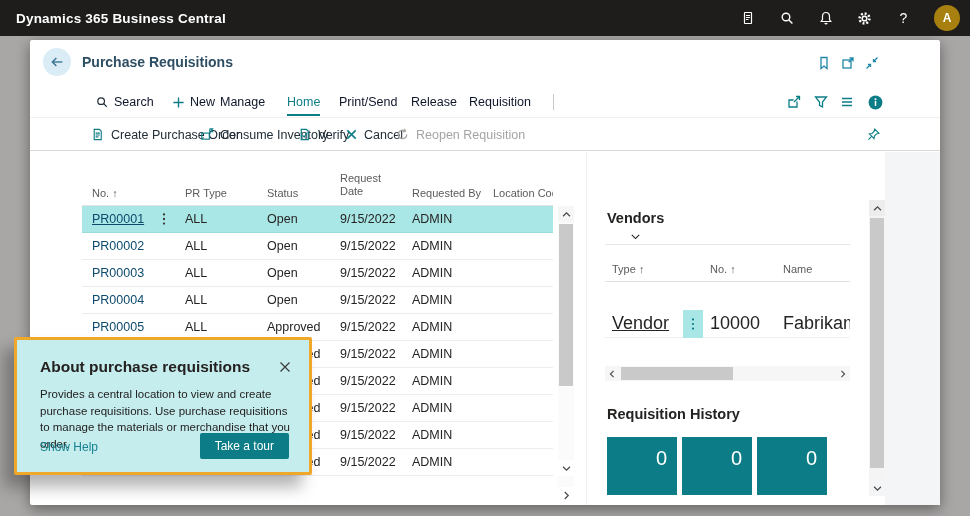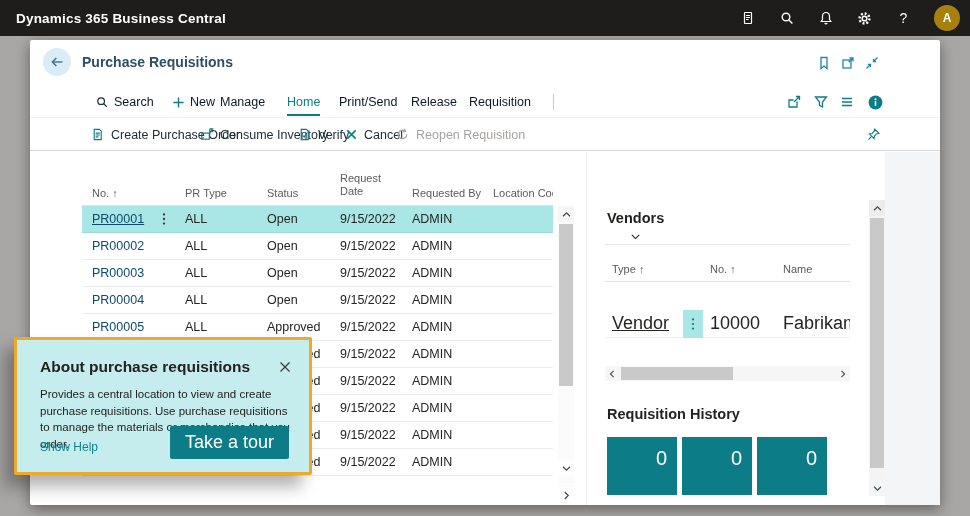--- a/index.html
+++ b/index.html
@@ -67,21 +67,21 @@
   .vendor-lnk { color:#252423; text-decoration:underline; cursor:pointer; }
   .tile { position:absolute; top:397px; width:70px; height:58px; background:#0c7d87; cursor:pointer; }
   .tile-val { position:absolute; top:10px; right:10px; color:#ffffff; font-size:20px; font-weight:400; }
 
   
   .tip { position:absolute; left:14px; top:337px; width:298px; height:138px; background:#c5edee; border:3px solid #efa829; border-radius:2px; box-shadow:-10px 12px 16px rgba(0,0,0,.3); z-index:10; }
   .tip-title { position:absolute; left:23px; top:18px; font-size:15.5px; font-weight:700; color:#242120; }
   .tip-close { position:absolute; right:16px; top:20px; width:15px; height:15px; cursor:pointer; }
   .tip-body { position:absolute; left:23px; top:46px; width:252px; font-size:11.5px; line-height:1.45; color:#242120; }
   .tip-help { position:absolute; left:23px; bottom:18px; font-size:12px; color:#15808f; cursor:pointer; }
-  .tip-btn { position:absolute; right:20px; bottom:13px; background:#0c7d87; color:#fff; font-size:18px; padding:6px 15px; border:none; border-radius:2px; cursor:pointer; font-family:"Liberation Sans", sans-serif; }
+  .tip-btn { position:absolute; right:20px; bottom:13px; background:#0c7d87; color:#fff; font-size:12px; padding:6px 15px; border:none; border-radius:2px; cursor:pointer; font-family:"Liberation Sans", sans-serif; }
 
   svg { display:block; }
 </style>
 </head>
 <body>
 
 <div class="stage">
 
   <div class="topbar">
     <span class="topbar-title">Dynamics 365 Business Central</span>

